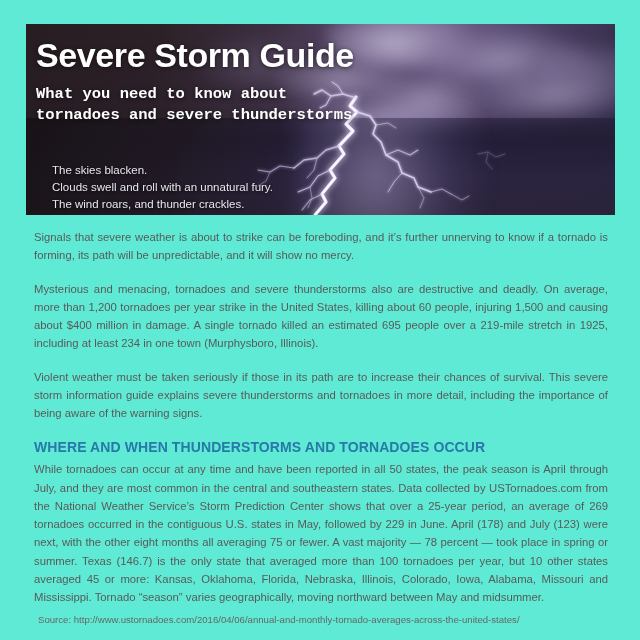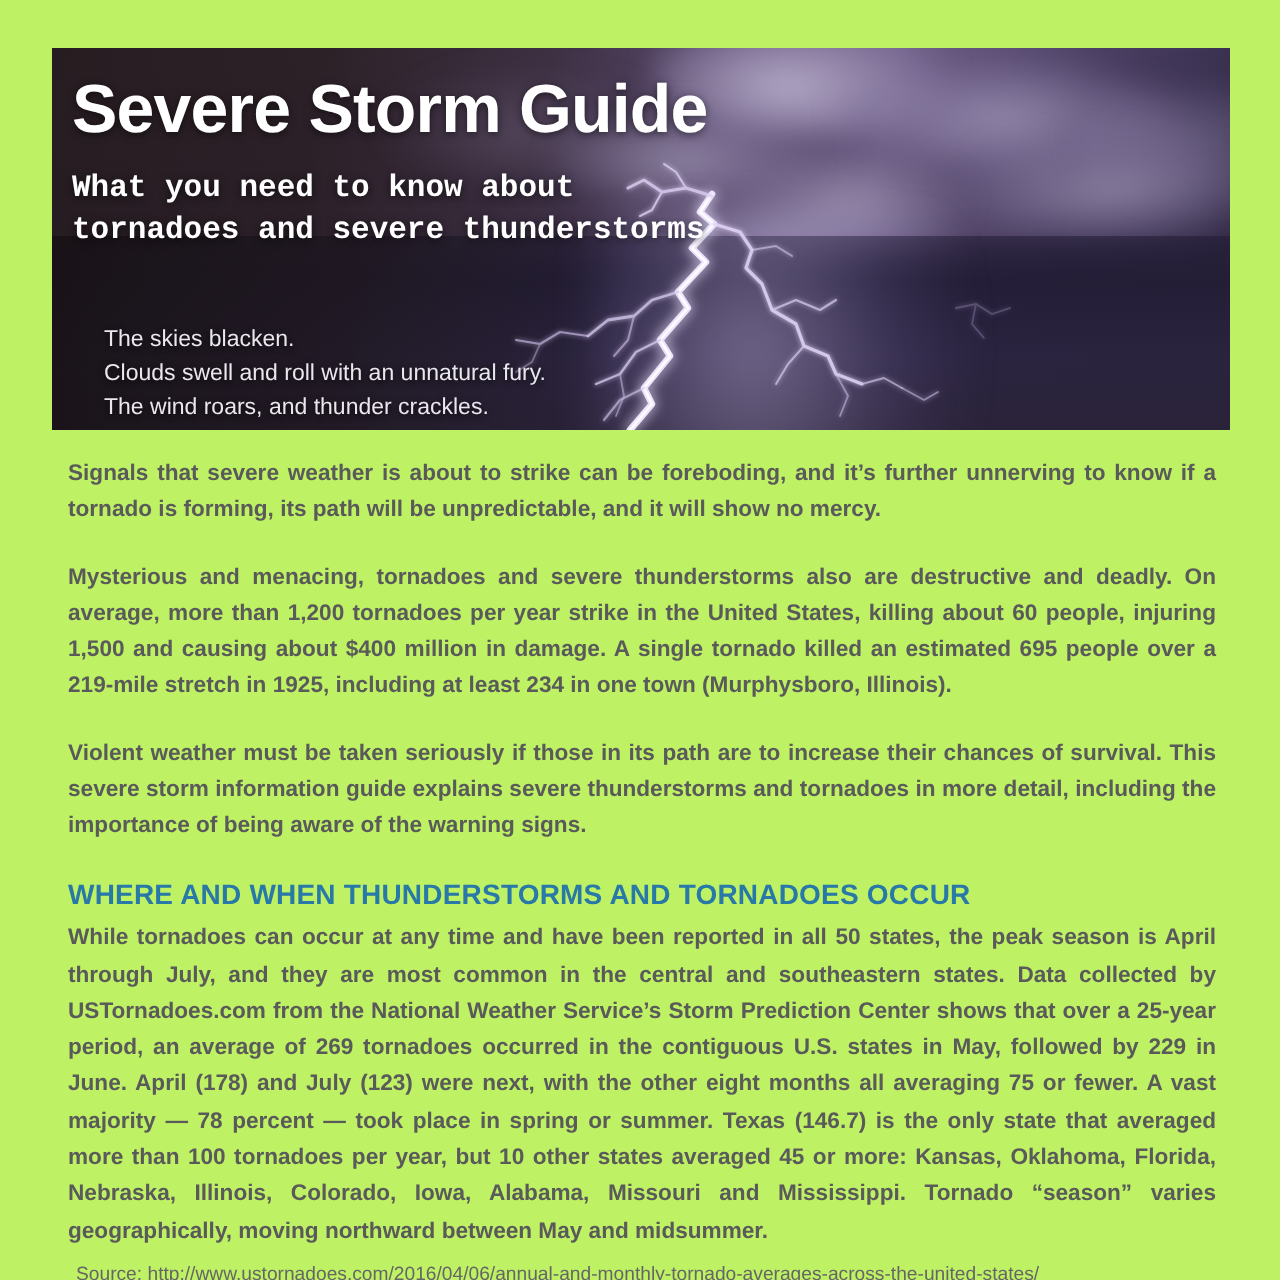--- a/index.html
+++ b/index.html
@@ -13,21 +13,21 @@
     overflow: hidden;
     background: #ffffff;
     font-family: "Liberation Sans", sans-serif;
     -webkit-font-smoothing: antialiased;
   }
 
   .page {
     position: relative;
     width: 640px;
     height: 640px;
-    background: #bef264;
+    background: #5eead4;
     overflow: hidden;
   }
 
   
   .hero {
     position: absolute;
     left: 26px;
     top: 24px;
     width: 589px;
     height: 191px;
@@ -169,21 +169,20 @@
     top: 228px;
     width: 574px;
   }
 
   p.body {
     margin: 0 0 15px 0;
     font-size: 11.3px;
     line-height: 1.62;
     color: #5a5a5a;
     text-align: justify;
-    font-weight: bold;
   }
 
   h2.section {
     margin: 6px 0 3px 0;
     font-size: 14px;
     line-height: 1.4;
     font-weight: bold;
     color: #2878a8;
     letter-spacing: 0.1px;
   }

